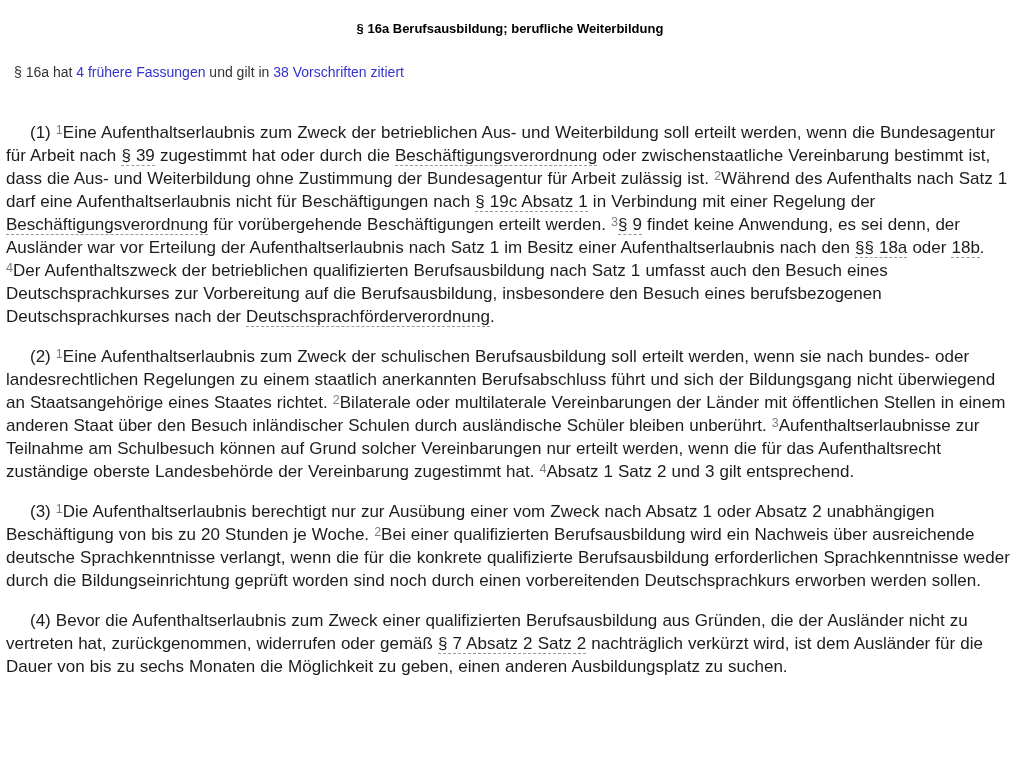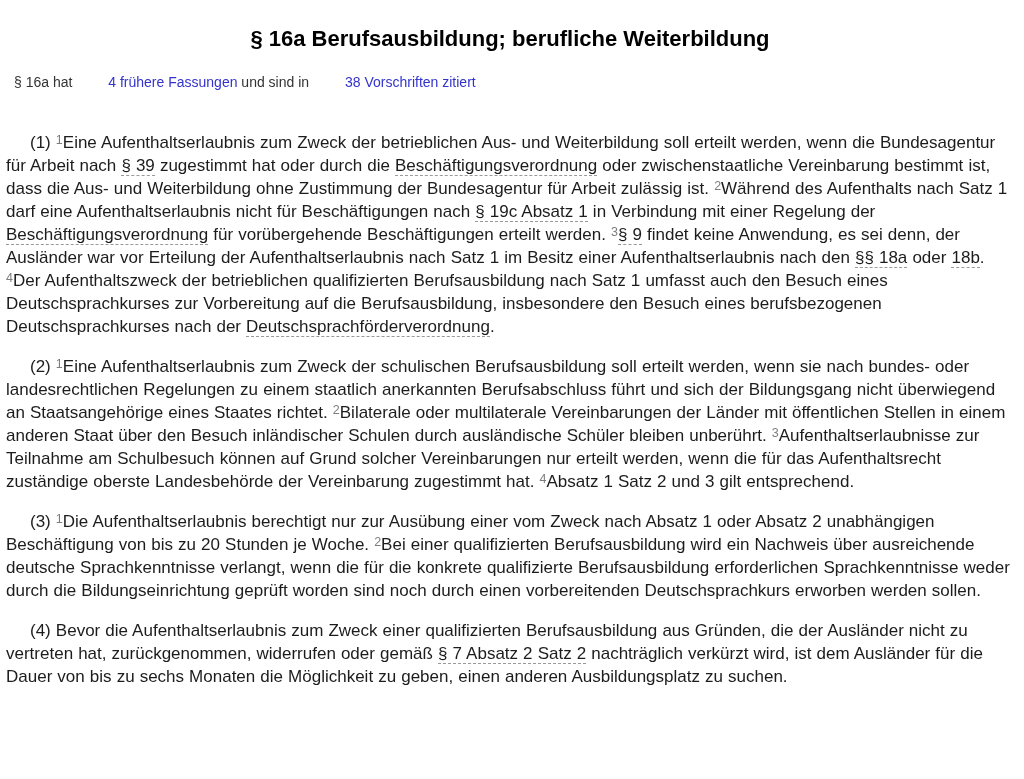--- a/index.html
+++ b/index.html
@@ -21,38 +21,37 @@
     height:779px;
     overflow:hidden;
     font-family:"Liberation Sans","DejaVu Sans",sans-serif;
     color:var(--body-text);
   }
   main{
     padding:12px 10px 0 6px;
     box-sizing:border-box;
   }
   h1.law-title{
-    font-size:22px;
+    font-size:13px;
     line-height:21px;
     font-weight:bold;
     text-align:center;
-    margin:16px 0 0 0;
+    margin:6px 0 0 0;
     color:var(--title-text);
   }
   p.meta{
     font-size:14px;
     line-height:17px;
     color:var(--meta-text);
     margin:25px 0 0 8px;
   }
   p.meta a.meta-link{
     color:var(--meta-link);
     text-decoration:none;
     cursor:pointer;
-    margin-left:32px;
   }
   #paragraphs{
     font-size:17px;
     line-height:23px;
     text-align:left;
     hyphens:auto;
     -webkit-hyphens:auto;
     word-spacing:0.02em;
     margin-top:40px;
   }
@@ -77,21 +76,21 @@
     position:relative;
     top:-4.5px;
   }
 </style>
 </head>
 <body>
 
 <main>
   <h1 class="law-title">§ 16a Berufsausbildung; berufliche Weiterbildung</h1>
 
-  <p class="meta" id="meta-line"><span>§ 16a hat </span><a href="#" class="meta-link">4 frühere Fassungen</a><span> und sind in </span><a href="#" class="meta-link">38 Vorschriften zitiert</a></p>
+  <p class="meta" id="meta-line"><span>§ 16a hat </span><a href="#" class="meta-link">4 frühere Fassungen</a><span> und gilt in </span><a href="#" class="meta-link">38 Vorschriften zitiert</a></p>
 
   <div id="paragraphs">
       <p class="law"><span>(1) </span><sup class="sent">1</sup><span>Eine Aufenthaltserlaubnis zum Zweck der betrieblichen Aus- und Weiterbildung soll erteilt werden, wenn die Bundesagentur für Arbeit nach </span><a href="#" class="ref-link">§ 39</a><span> zugestimmt hat oder durch die </span><a href="#" class="ref-link">Beschäftigungsverordnung</a><span> oder zwischenstaatliche Vereinbarung bestimmt ist, dass die Aus- und Weiterbildung ohne Zustimmung der Bundesagentur für Arbeit zulässig ist. </span><sup class="sent">2</sup><span>Während des Aufenthalts nach Satz 1 darf eine Aufenthaltserlaubnis nicht für Beschäftigungen nach </span><a href="#" class="ref-link">§ 19c Absatz 1</a><span> in Verbindung mit einer Regelung der </span><a href="#" class="ref-link">Beschäftigungsverordnung</a><span> für vorübergehende Beschäftigungen erteilt werden. </span><sup class="sent">3</sup><a href="#" class="ref-link">§ 9</a><span> findet keine Anwendung, es sei denn, der Ausländer war vor Erteilung der Aufenthaltserlaubnis nach Satz 1 im Besitz einer Aufenthaltserlaubnis nach den </span><a href="#" class="ref-link">§§ 18a</a><span> oder </span><a href="#" class="ref-link">18b</a><span>. </span><sup class="sent">4</sup><span>Der Aufenthaltszweck der betrieblichen qualifizierten Berufsausbildung nach Satz 1 umfasst auch den Besuch eines Deutschsprachkurses zur Vorbereitung auf die Berufsausbildung, insbesondere den Besuch eines berufsbezogenen Deutschsprachkurses nach der </span><a href="#" class="ref-link">Deutschsprachförderverordnung</a><span>.</span></p>
       <p class="law"><span>(2) </span><sup class="sent">1</sup><span>Eine Aufenthaltserlaubnis zum Zweck der schulischen Berufsausbildung soll erteilt werden, wenn sie nach bundes- oder landesrechtlichen Regelungen zu einem staatlich anerkannten Berufsabschluss führt und sich der Bildungsgang nicht überwiegend an Staatsangehörige eines Staates richtet. </span><sup class="sent">2</sup><span>Bilaterale oder multilaterale Vereinbarungen der Länder mit öffentlichen Stellen in einem anderen Staat über den Besuch inländischer Schulen durch ausländische Schüler bleiben unberührt. </span><sup class="sent">3</sup><span>Aufenthaltserlaubnisse zur Teilnahme am Schulbesuch können auf Grund solcher Vereinbarungen nur erteilt werden, wenn die für das Aufenthaltsrecht zuständige oberste Landesbehörde der Vereinbarung zugestimmt hat. </span><sup class="sent">4</sup><span>Absatz 1 Satz 2 und 3 gilt entsprechend.</span></p>
       <p class="law"><span>(3) </span><sup class="sent">1</sup><span>Die Aufenthaltserlaubnis berechtigt nur zur Ausübung einer vom Zweck nach Absatz 1 oder Absatz 2 unabhängigen Beschäftigung von bis zu 20 Stunden je Woche. </span><sup class="sent">2</sup><span>Bei einer qualifizierten Berufsausbildung wird ein Nachweis über ausreichende deutsche Sprachkenntnisse verlangt, wenn die für die konkrete qualifizierte Berufsausbildung erforderlichen Sprachkenntnisse weder durch die Bildungseinrichtung geprüft worden sind noch durch einen vorbereitenden Deutschsprachkurs erworben werden sollen.</span></p>
       <p class="law"><span>(4) Bevor die Aufenthaltserlaubnis zum Zweck einer qualifizierten Berufsausbildung aus Gründen, die der Ausländer nicht zu vertreten hat, zurückgenommen, widerrufen oder gemäß </span><a href="#" class="ref-link">§ 7 Absatz 2 Satz 2</a><span> nachträglich verkürzt wird, ist dem Ausländer für die Dauer von bis zu sechs Monaten die Möglichkeit zu geben, einen anderen Ausbildungsplatz zu suchen.</span></p>
     </div>
 </main>
 
 </body></html>

